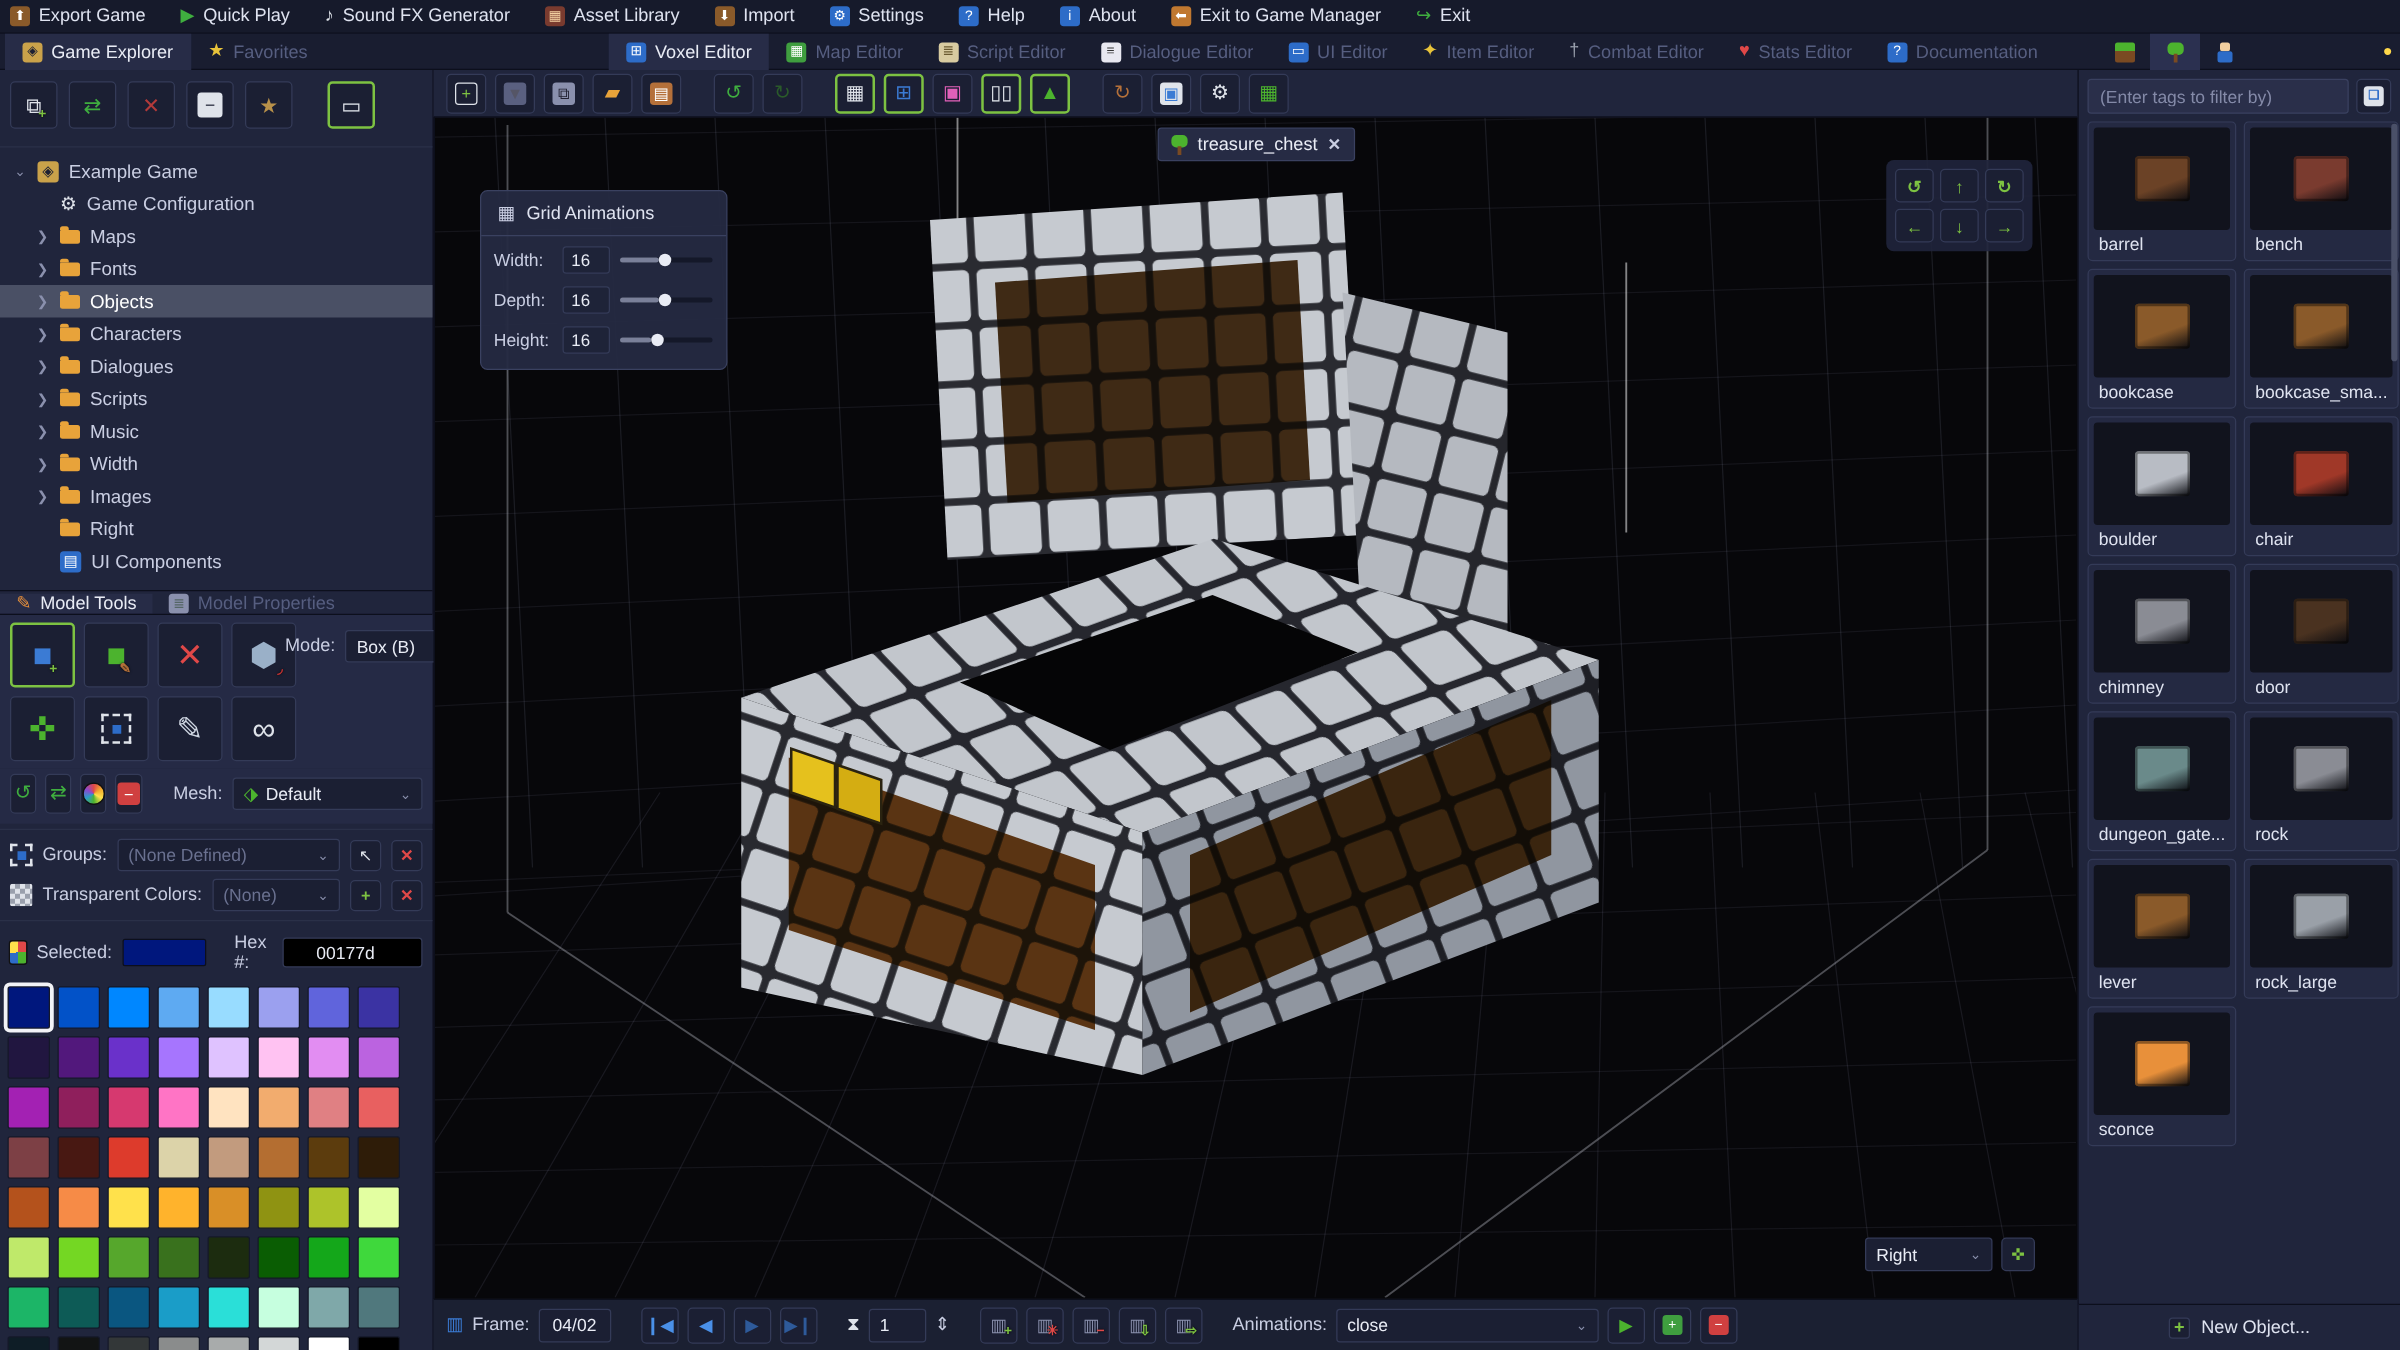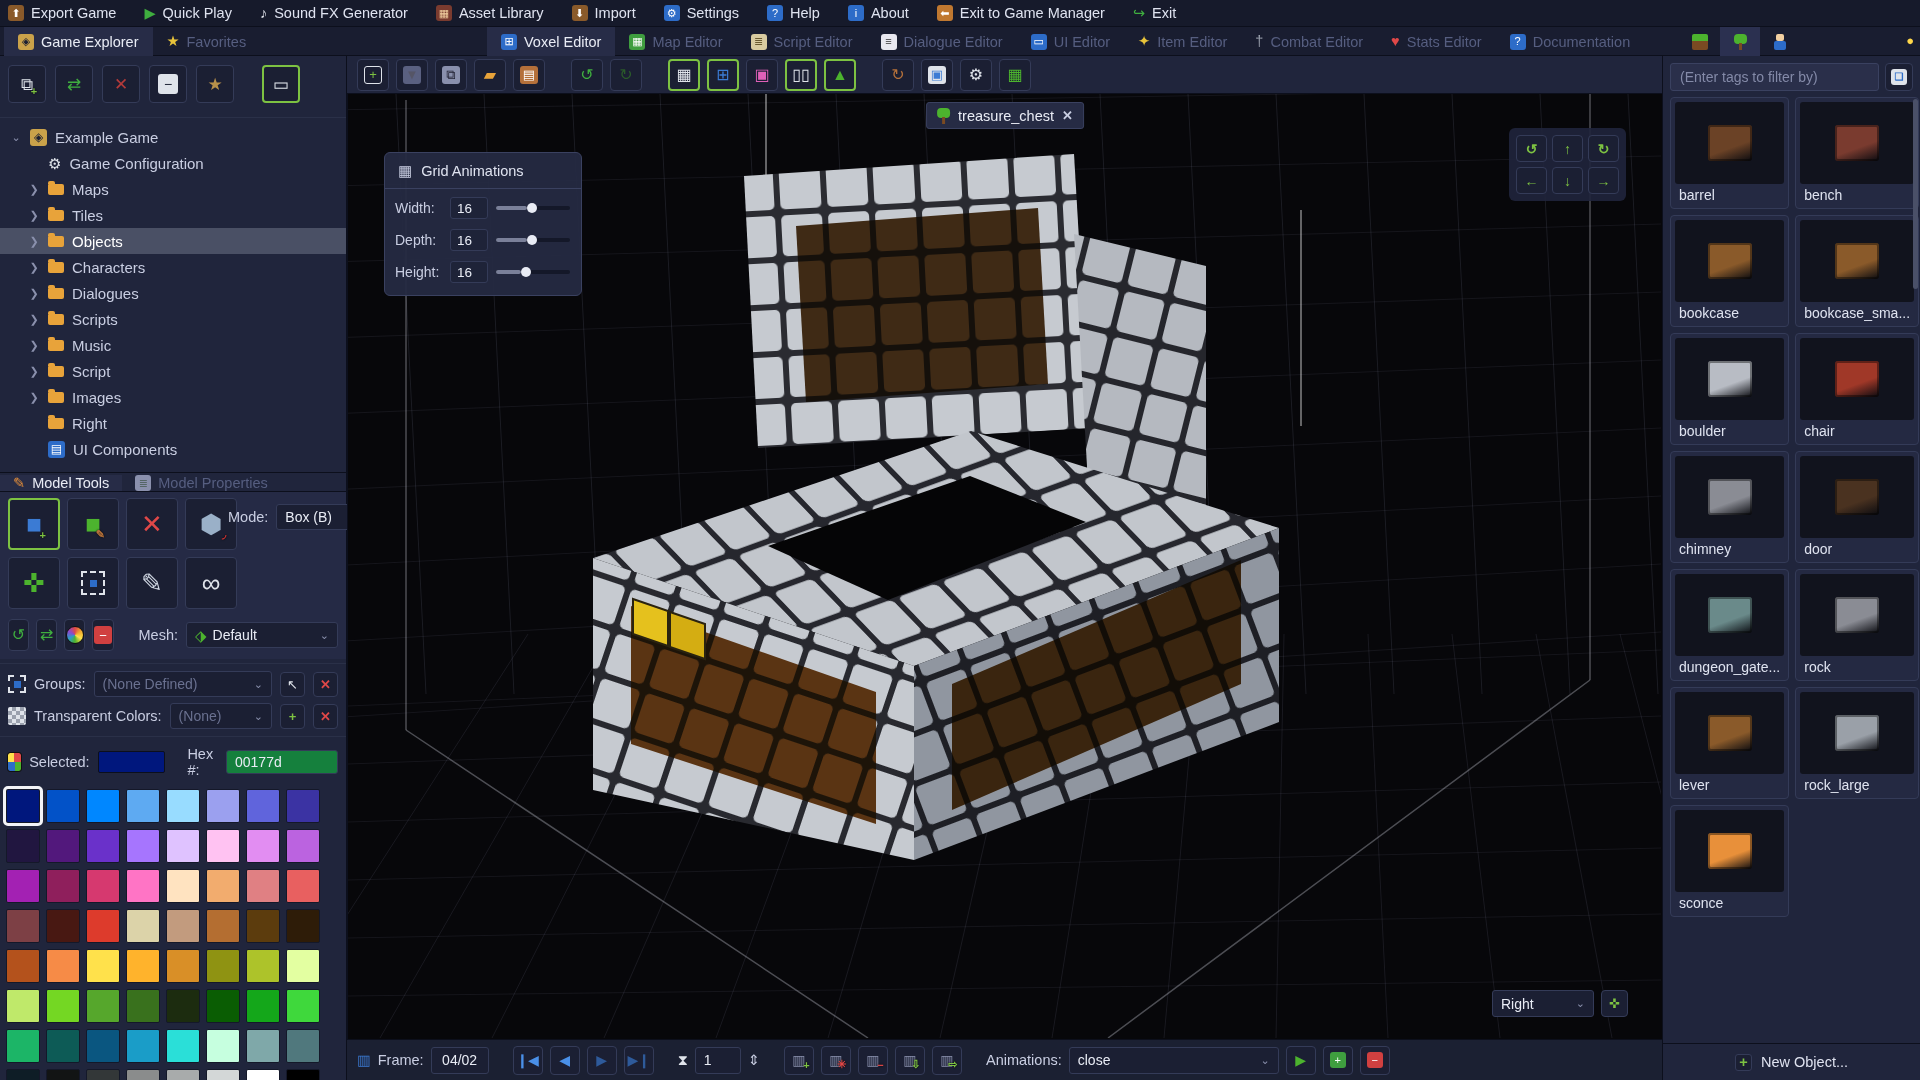--- a/index.html
+++ b/index.html
@@ -64,21 +64,21 @@
   .tool-grid{display:grid;grid-template-columns:repeat(4,52px);grid-auto-rows:52px;gap:7px}
   .tool-grid .btn{font-size:26px}
   .mode-row{position:absolute;left:228px;top:12px;display:flex;align-items:center;gap:8px;font-size:14.5px}
   .small-tools{display:flex;gap:7px;padding:4px 8px 8px 8px;align-items:center}
   .small-tools .btn{width:38px;height:32px;font-size:16px}
   .mesh-row{display:flex;align-items:center;gap:8px;margin-left:18px;font-size:14.5px}
   .prop-row{display:flex;align-items:center;gap:8px;padding:3px 8px;font-size:14.5px}
   .prop-row .btn{width:25px;height:25px;font-size:13px;flex:none}
   .sep{border-top:1px solid #2a3048;margin:4px 0}
   .swatch-sel{width:92px;height:22px;border:1px solid #0c0f1c;border-radius:2px}
-  .hex-input{width:112px;height:24px;background:#15803d;border:1px solid #343b58;border-radius:3px;color:#e9ecf5;font-size:14px;padding:0 8px;font-family:"Liberation Sans",sans-serif}
+  .hex-input{width:112px;height:24px;background:#000000;border:1px solid #343b58;border-radius:3px;color:#e9ecf5;font-size:14px;padding:0 26px;font-family:"Liberation Sans",sans-serif}
   .palette{display:grid;grid-template-columns:repeat(8,34px);grid-auto-rows:34px;gap:6px;padding:8px 6px;flex:1;align-content:start}
   .pswatch{border-radius:2px;border:1px solid #141829;cursor:pointer}
   .pswatch.selected{outline:3px solid #f2f3f7}
   
   .vtoolbar{height:38px;display:flex;align-items:center;gap:7px;padding:0 10px;background:#20253c;border-bottom:1px solid #0c0f1c}
   .vtoolbar .btn{width:32px;height:32px;font-size:16px}
   .vtoolbar .gap{width:12px}
   .viewport{position:relative;flex:1;background:#07070a;overflow:hidden;border-left:1px solid #0c0f1c}
   .model-tab{position:absolute;top:8px;left:50%;transform:translateX(-50%);height:27px;background:#262b44;border:1px solid #3a4160;border-radius:3px;display:flex;align-items:center;gap:8px;padding:0 10px;font-size:14.5px;color:#e9ecf5;cursor:pointer}
   .model-tab .close{color:#c9cee2;font-size:13px;font-weight:bold;cursor:pointer}
@@ -330,21 +330,21 @@
           <span class="icon">
             <span class="folder-glyph"></span>
           </span>
           <span>Maps</span>
         </div>
         <div class="tree-row lvl1">
           <span class="caret">❯</span>
           <span class="icon">
             <span class="folder-glyph"></span>
           </span>
-          <span>Tiles</span>
+          <span>Fonts</span>
         </div>
         <div class="tree-row lvl1 selected">
           <span class="caret">❯</span>
           <span class="icon">
             <span class="folder-glyph"></span>
           </span>
           <span>Objects</span>
         </div>
         <div class="tree-row lvl1">
           <span class="caret">❯</span>
@@ -372,21 +372,21 @@
           <span class="icon">
             <span class="folder-glyph"></span>
           </span>
           <span>Music</span>
         </div>
         <div class="tree-row lvl1">
           <span class="caret">❯</span>
           <span class="icon">
             <span class="folder-glyph"></span>
           </span>
-          <span>Script</span>
+          <span>Width</span>
         </div>
         <div class="tree-row lvl1">
           <span class="caret">❯</span>
           <span class="icon">
             <span class="folder-glyph"></span>
           </span>
           <span>Images</span>
         </div>
         <div class="tree-row lvl1">
           <span class="caret"></span>

